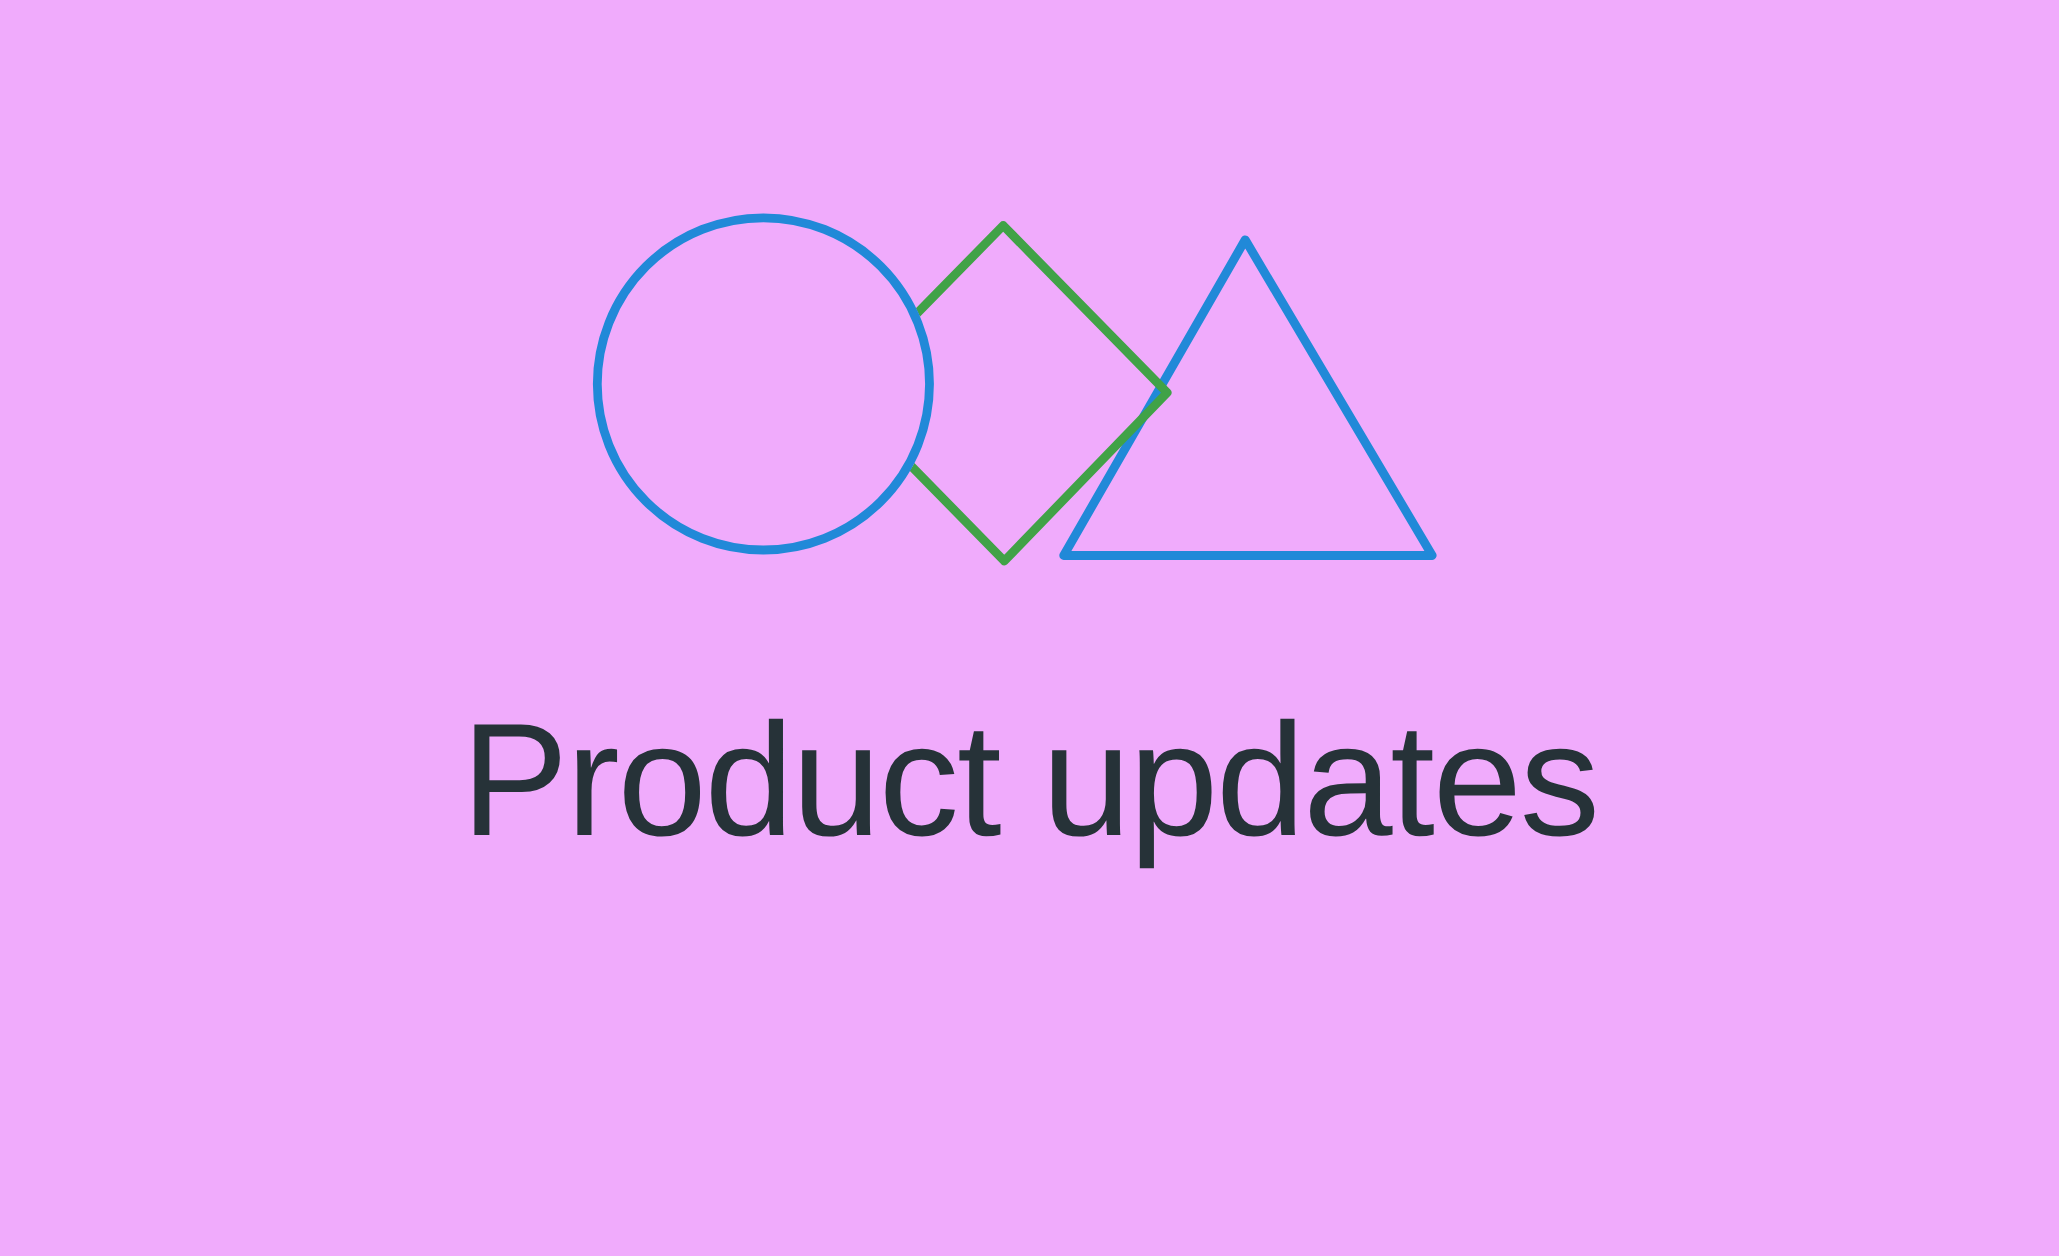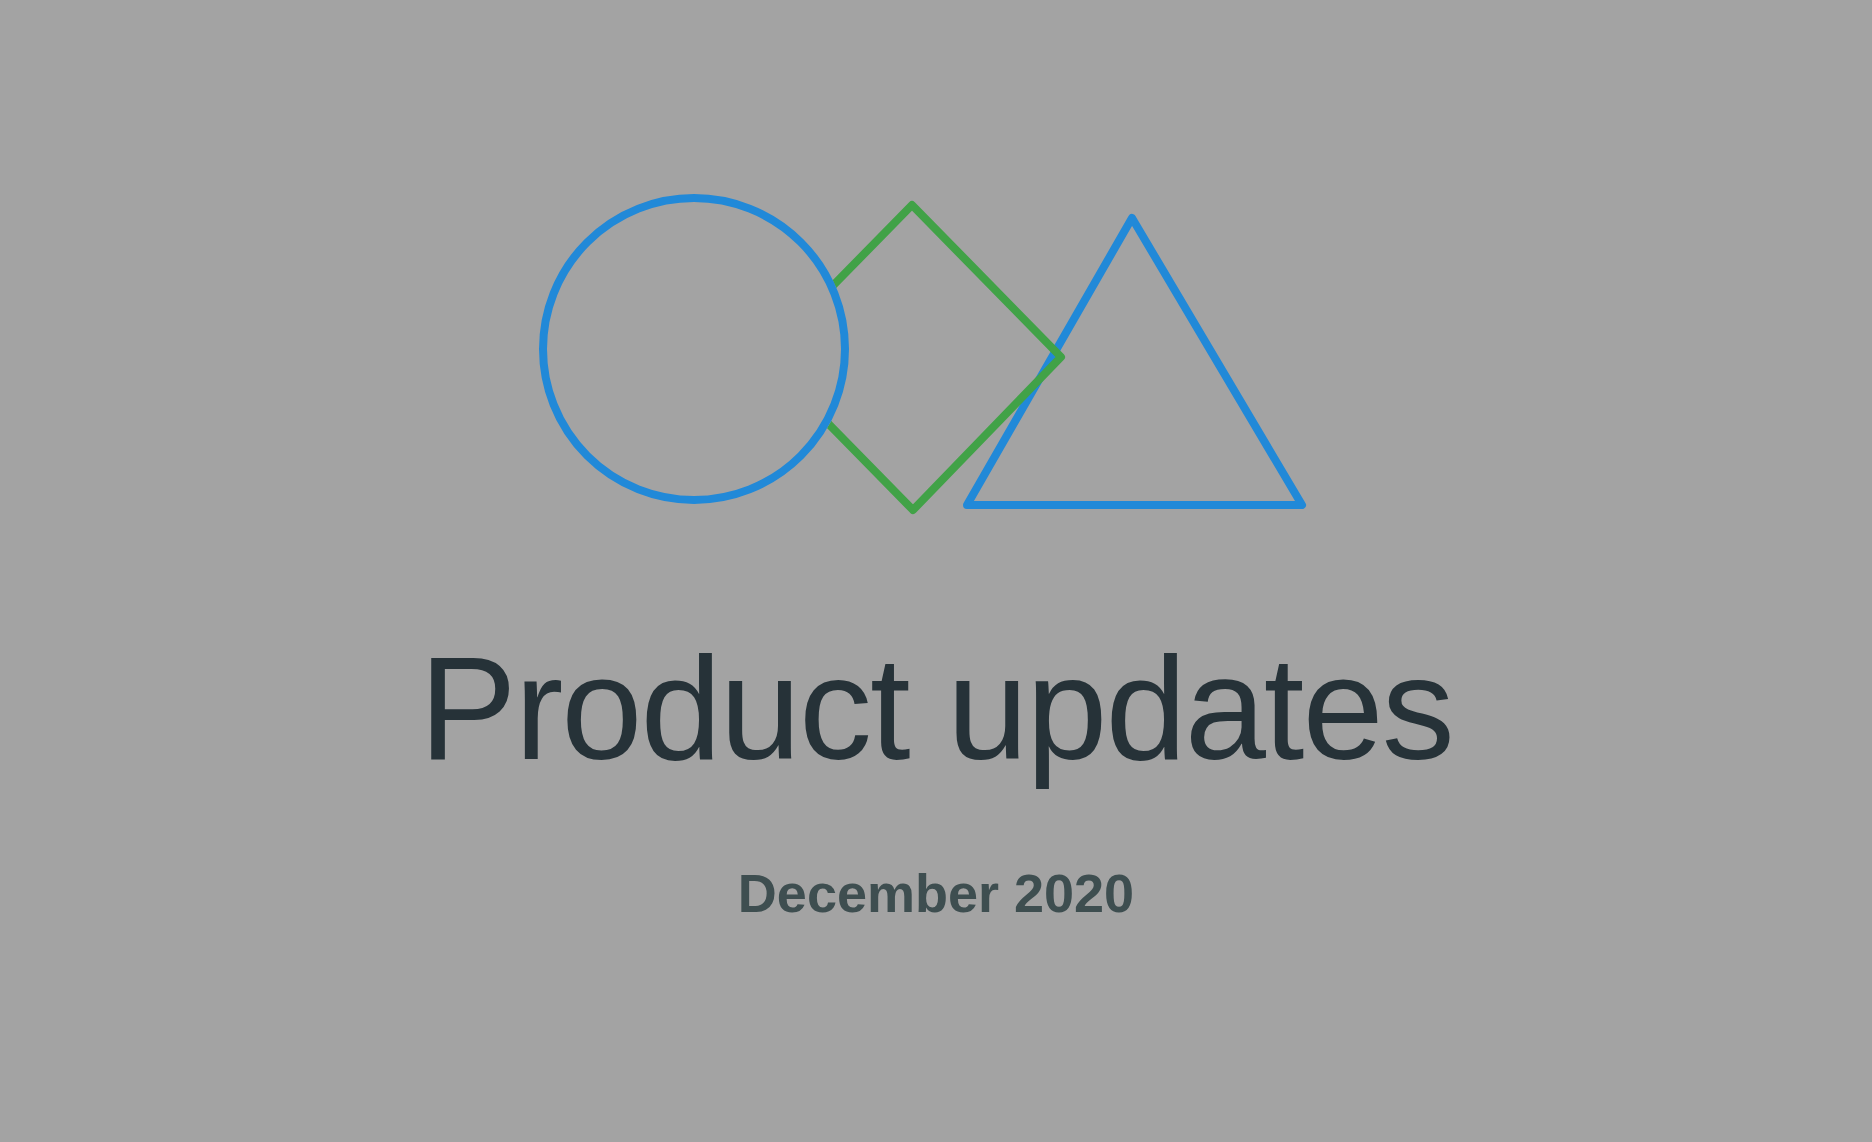--- a/index.html
+++ b/index.html
@@ -61,21 +61,21 @@
     font-weight: 700;
     letter-spacing: 0px;
     line-height: 1;
     color: #3e4e50;
     white-space: nowrap;
   }
 </style>
 </head>
 <body style="background: rgb(253, 253, 253);">
 
-<div class="slide" style="background: #a3a3a3;">
+<div class="slide" style="background: #f0abfc;">
 
   <div class="logo-wrap">
     <svg class="logo-svg" viewBox="0 0 1872 560" xmlns="http://www.w3.org/2000/svg" aria-hidden="true">
 
       <polygon points="1132,218 1302,505 967,505" fill="none" stroke="#2189D8" stroke-width="8" stroke-linejoin="round" stroke-linecap="round"></polygon>
 
       <g clip-path="url(#clip-outside-circle)">
         <polygon points="912,205 1061,357 913,510 763,357" fill="none" stroke="#41A247" stroke-width="8" stroke-linejoin="round" stroke-linecap="round"></polygon>
       </g>
 
@@ -84,15 +84,14 @@
       <defs>
         <clipPath id="clip-outside-circle" clipPathUnits="userSpaceOnUse">
           <path d="M 700,150 L 1400,150 L 1400,560 L 700,560 Z
                    M 694,349 m -155,0 a 155,155 0 1,0 310,0 a 155,155 0 1,0 -310,0" clip-rule="evenodd"></path>
         </clipPath>
       </defs>
     </svg>
   </div>
 
   <div class="title" style="color: rgb(38, 50, 56);">Product updates</div>
-  <div class="subtitle" style="color: rgb(62, 78, 80);">December 2020</div>
 
 </div>
 
 </body></html>

